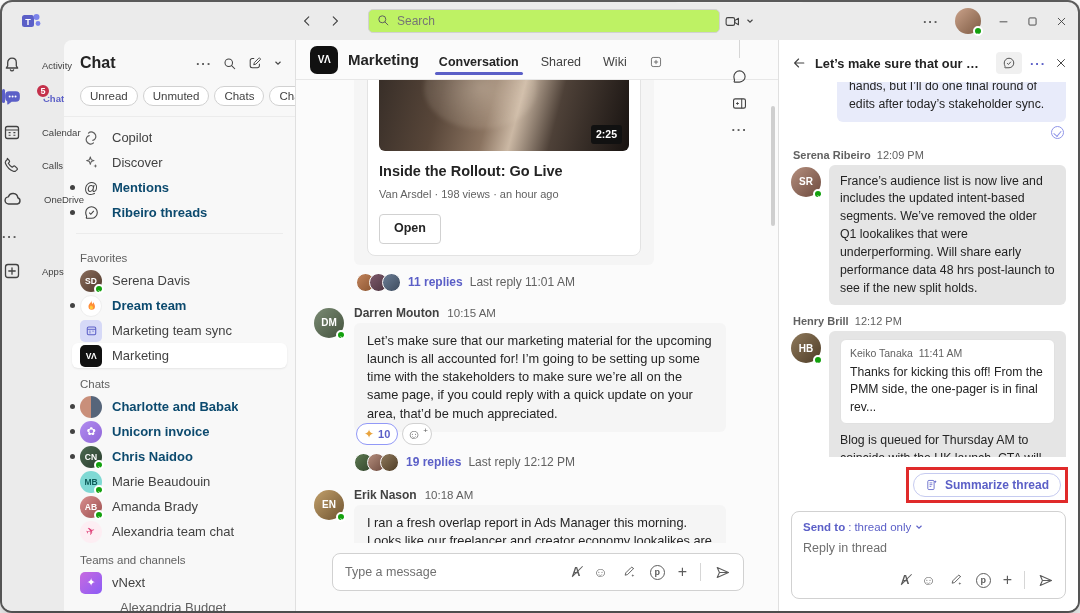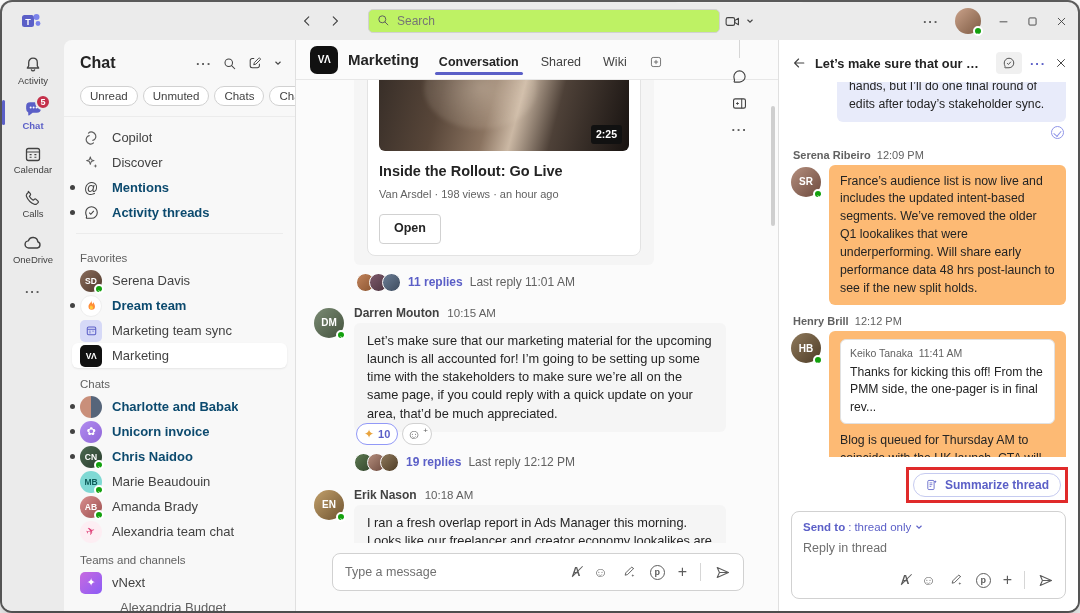--- a/index.html
+++ b/index.html
@@ -25,21 +25,21 @@
     display:inline-flex; align-items:center; justify-content:center; font-weight:700; position:relative; flex:none;}
   .presence{ position:absolute; right:-2px; bottom:-2px; width:10px; height:10px; background:#13a10e;
     border-radius:50%; border:2px solid #fff; }
   .presence:after{ content:""; position:absolute; left:2.5px; top:1.5px; width:3px; height:5px;
     border:solid #fff; border-width:0 1.5px 1.5px 0; transform:rotate(40deg) scale(.8); }
 
   .body{ flex:1; display:flex; min-height:0; }
 
   
   .rail{ width:62px; background:#ebebeb; padding-top:8px; display:flex; flex-direction:column; align-items:center; flex:none;}
-  .rail-item{ width:62px; padding:7px 0 6px; display:flex; flex-direction:column; align-items:center; gap:0;
+  .rail-item{ width:62px; padding:7px 0 6px; display:flex; align-items:center; gap:20px;
     position:relative; cursor:pointer; }
   .rail-item .lbl{ font-size:9.5px; color:#424242; }
   .rail-item.active .lbl{ color:#5b5fc7; font-weight:700; }
   .rail-item.active:before{ content:""; position:absolute; left:0; top:8px; bottom:12px; width:3px;
     border-radius:3px; background:#5b5fc7; }
   .rail-badge{ position:absolute; top:2px; left:33px; min-width:16px; height:16px; border-radius:9px;
     background:#c4314b; color:#fff; font-size:9px; font-weight:700; display:flex; align-items:center;
     justify-content:center; border:2px solid #ebebeb; padding:0 3px; }
 
   
@@ -140,21 +140,21 @@
   .th-msgs{ flex:1; overflow:hidden; padding:0 12px; }
   .self-bubble{ background:#e8ebfa; border-radius:6px; padding:8px 12px; font-size:12.3px; line-height:1.45;
     margin-left:46px; margin-top:-12px; }
   .seen-row{ display:flex; justify-content:flex-end; margin:4px 2px 2px; }
   .seen{ width:13px; height:13px; border:1.2px solid #8f95e8; border-radius:50%; position:relative;}
   .seen:after{ content:""; position:absolute; left:3px; top:2px; width:3.5px; height:6px;
     border:solid #8f95e8; border-width:0 1.2px 1.2px 0; transform:rotate(40deg);}
   .th-meta{ font-size:11px; color:#616161; margin:10px 0 4px 2px;}
   .th-row{ display:flex; gap:8px; }
   .th-av{ width:30px; height:30px; font-size:10px; margin-top:2px; }
-  .th-bubble{ background:#fdba74; border-radius:6px; padding:8px 11px; font-size:12.3px; line-height:1.45; flex:1; min-width:0;}
+  .th-bubble{ background:#e5e5e5; border-radius:6px; padding:8px 11px; font-size:12.3px; line-height:1.45; flex:1; min-width:0;}
   .quote{ background:#fff; border:1px solid #e1e1e1; border-radius:6px; padding:6px 9px; margin-bottom:8px; }
   .quote .q-meta{ font-size:10.5px; color:#616161; margin-bottom:2px;}
   .quote .q-text{ font-size:12.2px; color:#242424; }
 
   .summarize-row{ display:flex; justify-content:flex-end; padding:10px 10px 6px; flex:none;}
   .red-box{ border:3px solid #e02a2a; padding:3px 4px; }
   .summarize-btn{ display:inline-flex; align-items:center; gap:6px; border:1px solid #c6cbf0; background:#fff;
     color:#5b5fc7; font-size:12px; font-weight:700; border-radius:14px; padding:4px 11px; cursor:pointer;}
   .th-compose{ margin:2px 12px 12px; border:1px solid #d1d1d1; border-radius:8px; background:#fff;
     padding:9px 11px 9px; flex:none;}
@@ -274,20 +274,29 @@
         <span class="ico">
             <svg width="22" height="22" viewBox="0 0 20 20">
               <path d="M6.2 14.5a3.2 3.2 0 0 1-.4-6.4 4.4 4.4 0 0 1 8.6.8 2.9 2.9 0 0 1-.5 5.6z" fill="none" stroke="#424242" stroke-width="1.3" stroke-linejoin="round"></path>
             </svg>
           </span>
         <span class="lbl">OneDrive</span>
       </div>
       <div class="rail-item" style="margin-top:6px;">
         <span class="dots">···</span>
       </div>
+      <div class="rail-item" style="margin-top:4px;">
+        <span class="ico">
+            <svg width="20" height="20" viewBox="0 0 20 20">
+              <rect x="3.5" y="3.5" width="13" height="13" rx="2.5" fill="none" stroke="#424242" stroke-width="1.3"></rect>
+              <path d="M10 6.8v6.4M6.8 10h6.4" stroke="#424242" stroke-width="1.3" stroke-linecap="round"></path>
+            </svg>
+          </span>
+        <span class="lbl">Apps</span>
+      </div>
     </div>
 
     <div class="sidebar">
       <div class="sb-head">
         <span class="sb-title">Chat</span>
         <span class="sb-head-icons">
           <span class="dots">···</span>
           <span class="ico">
               <svg width="15" height="15" viewBox="0 0 20 20">
                 <circle cx="9" cy="9" r="5" fill="none" stroke="#424242" stroke-width="1.4"></circle>
@@ -339,21 +348,21 @@
           <span class="name">Mentions</span>
         </div>
         <div class="sb-item unread">
           <span class="unread-dot"></span>
           <span class="ico sq-icon">
               <svg width="17" height="17" viewBox="0 0 20 20">
                 <path d="M10 3.2a6.8 6.8 0 0 1 6.8 6.8c0 3.8-3 6.8-6.8 6.8H4.6a.7.7 0 0 1-.5-1.2c.9-.9-.9-2-.9-5.6A6.8 6.8 0 0 1 10 3.2z" fill="none" stroke="#424242" stroke-width="1.3"></path>
                 <path d="M7.3 10.2l1.9 1.9 3.5-3.9" fill="none" stroke="#424242" stroke-width="1.3"></path>
               </svg>
             </span>
-          <span class="name">Activity threads</span>
+          <span class="name">Ribeiro threads</span>
         </div>
 
         <div class="sb-divider"></div>
         <div class="sb-section">Favorites</div>
 
         <div class="sb-item">
           <span class="avatar mini-av" style="background:linear-gradient(135deg,#8a6d5c,#51392c);">
               <span>SD</span>
               <span class="presence"></span>
             </span>

